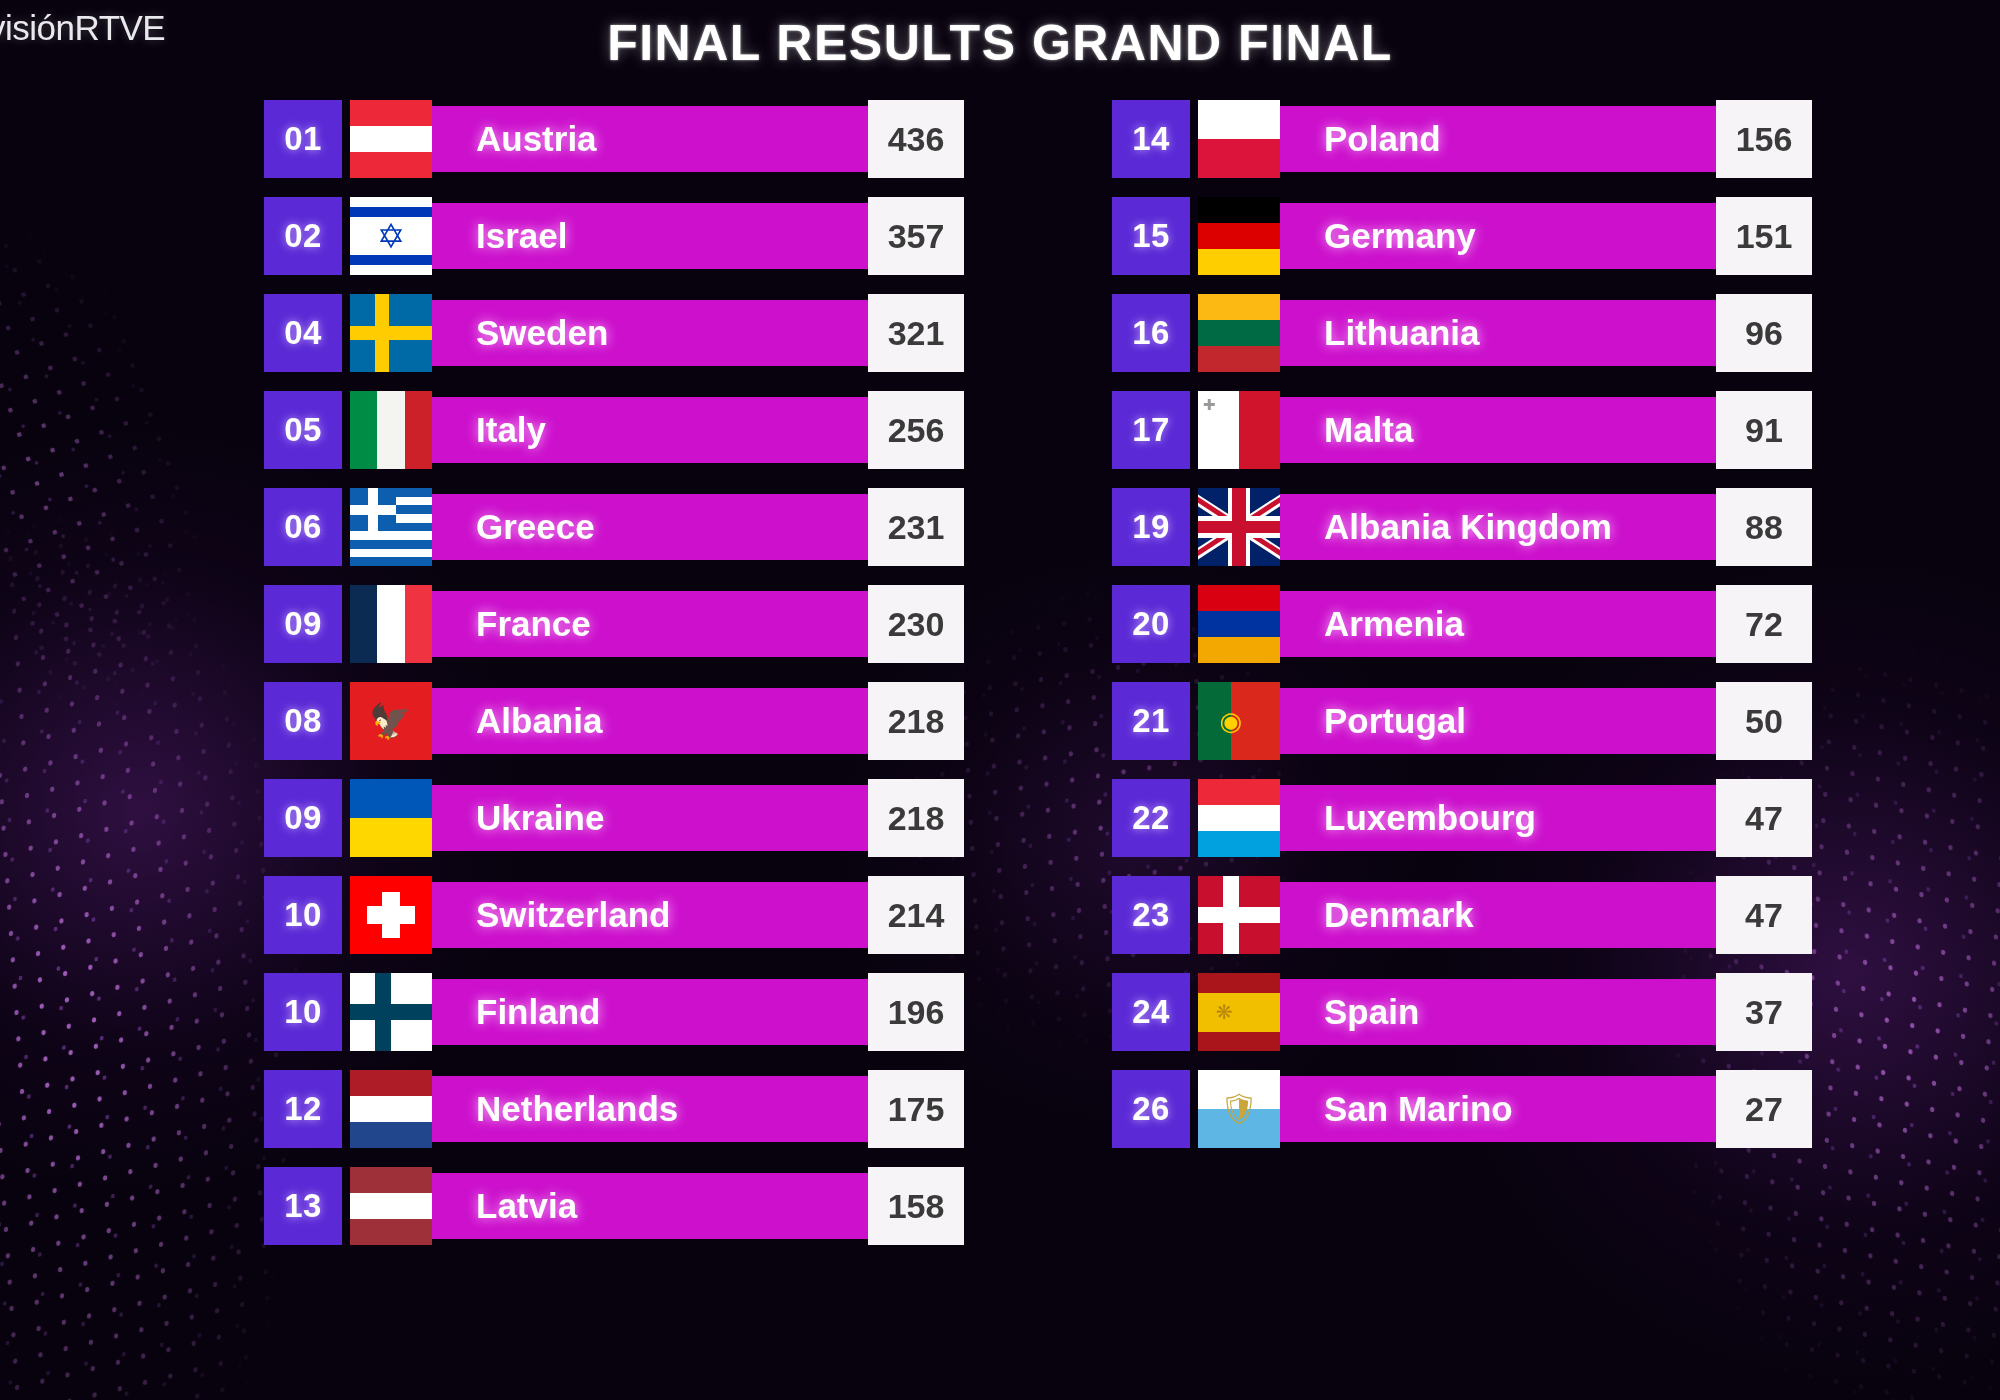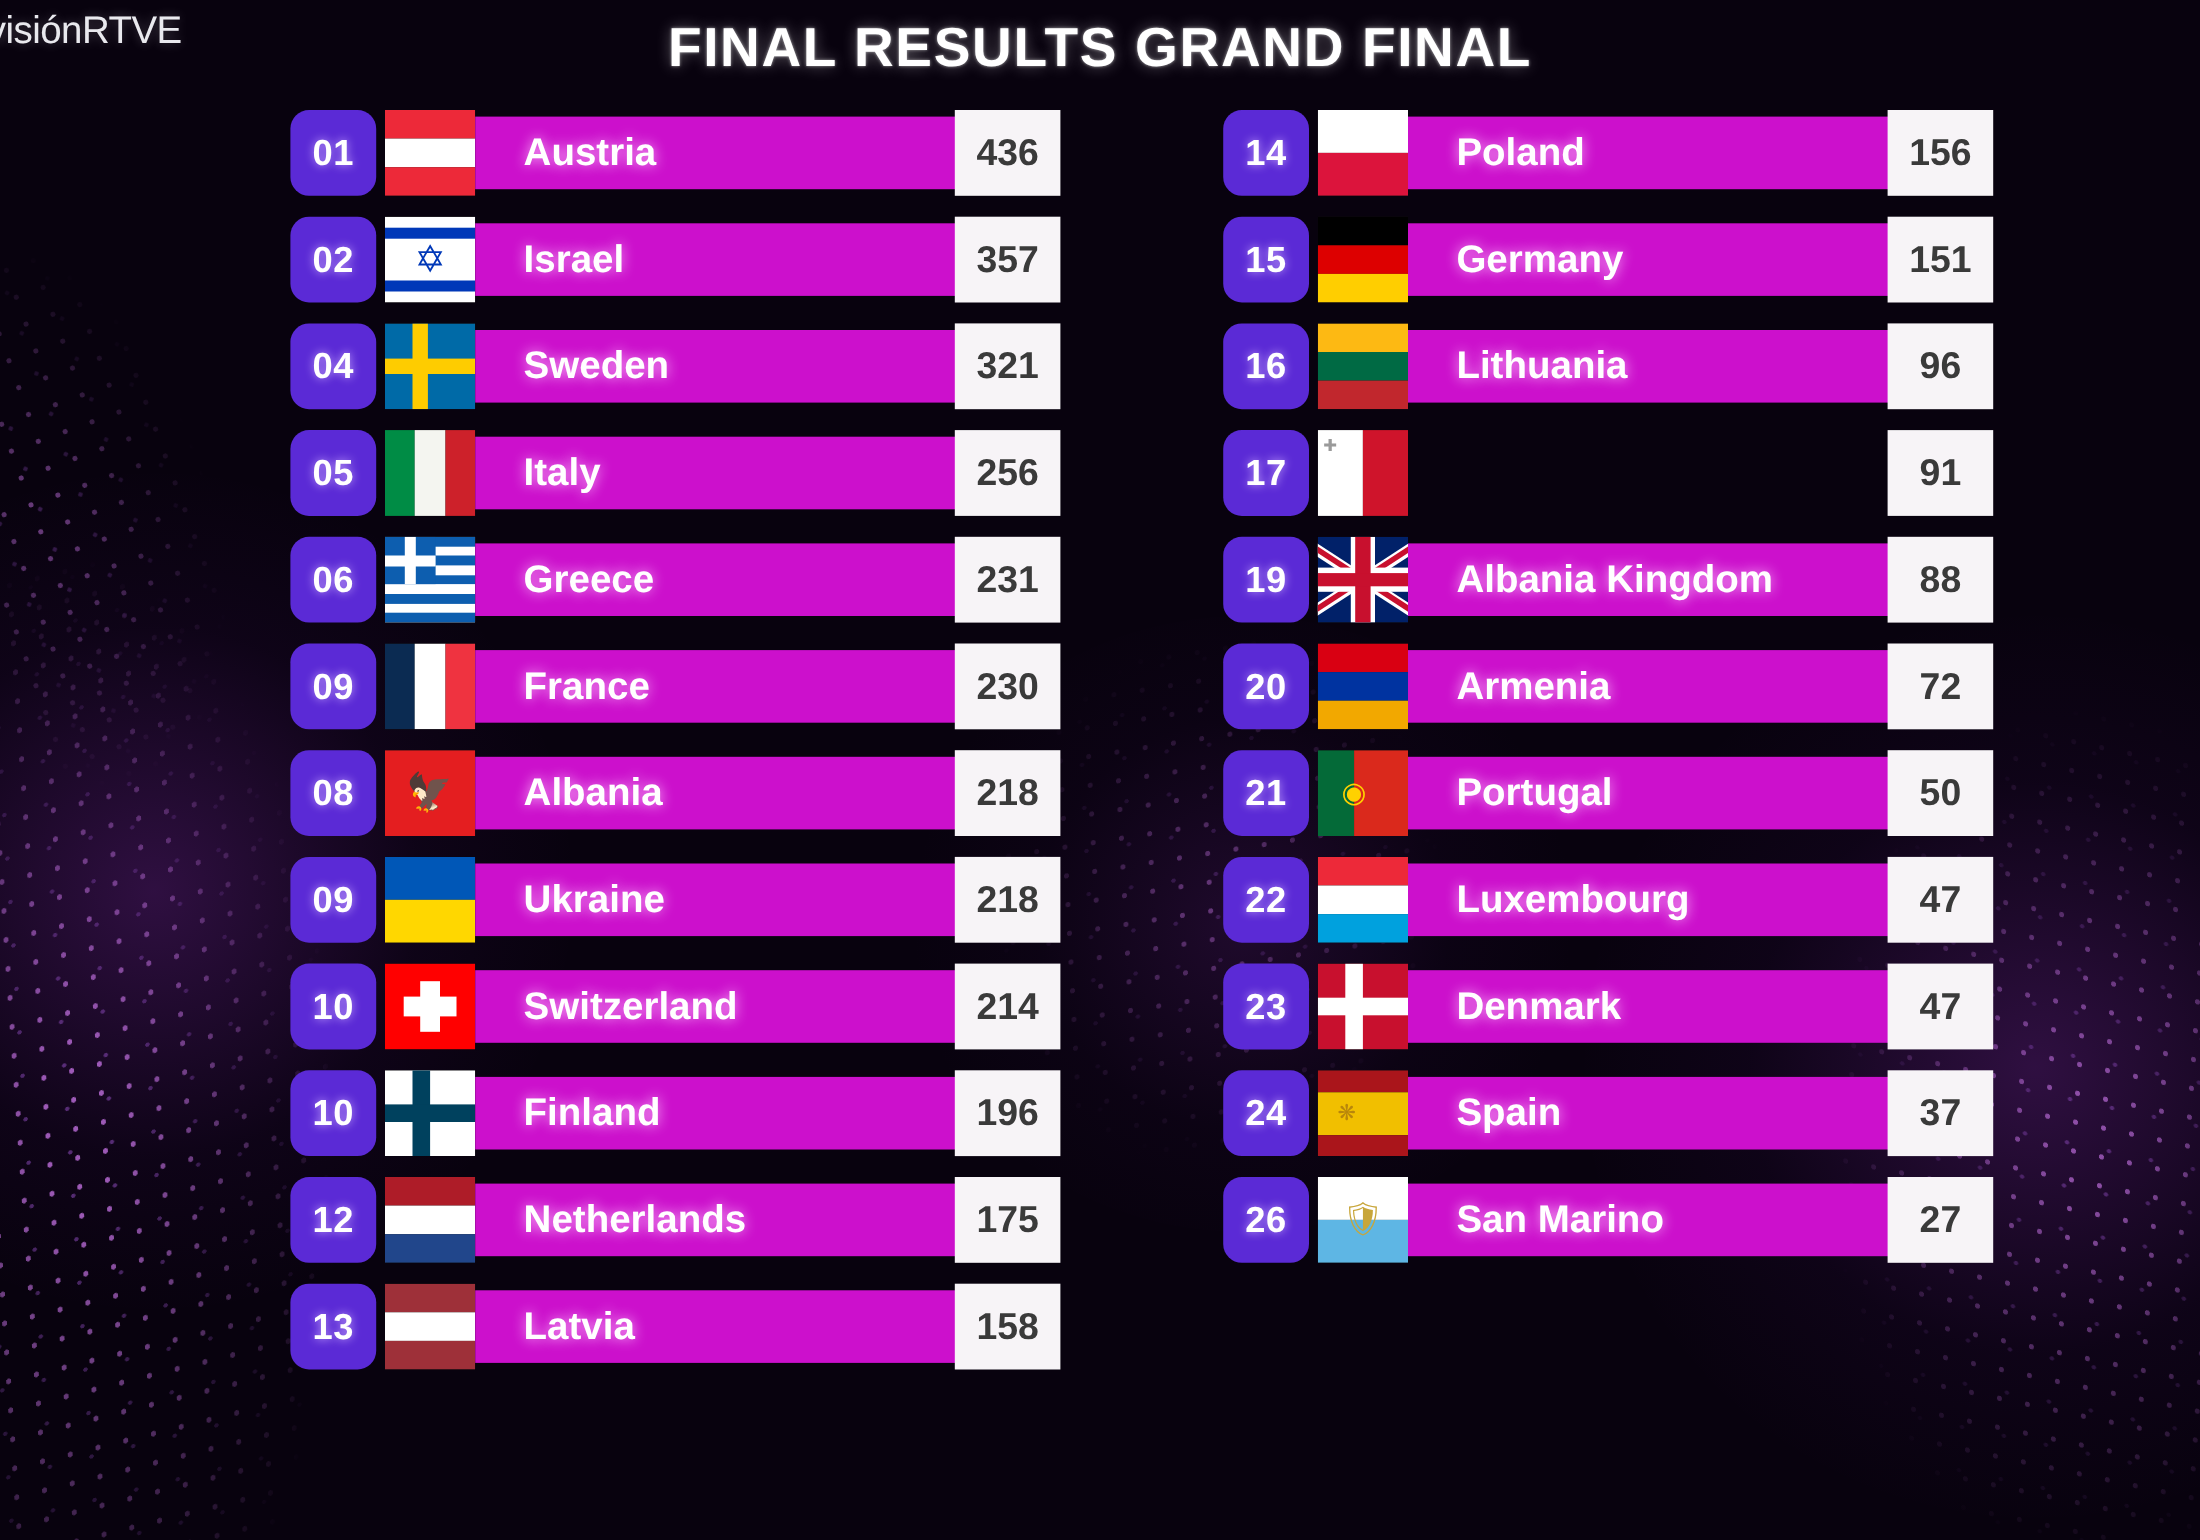--- a/index.html
+++ b/index.html
@@ -78,21 +78,20 @@
 
   .row { position:relative; height:78px; margin-bottom:19px; width:700px; }
 
   .rank {
     position:absolute; left:0; top:0; width:78px; height:78px;
     background:#5b2ad6;
     display:flex; align-items:center; justify-content:center;
     color:#ffffff; font-size:33px; font-weight:bold;
     text-shadow:0 0 9px rgba(210,180,255,.85);
     letter-spacing:.5px;
-    border-radius:17px;
   }
   .flag {
     position:absolute; left:86px; top:0; width:82px; height:78px;
     overflow:hidden; background:#111;
   }
   .bar {
     position:absolute; left:168px; top:6px; width:440px; height:66px;
     background:#cc10cc;
     display:flex; align-items:center;
   }
@@ -320,20 +319,23 @@
     </div>
     <div class="score">96</div>
   </div>
   <div class="row">
     <div class="rank">17</div>
     <div class="flag">
           <span class="vt" style="left:0;width:50%;background:#FFFFFF"></span>
           <span class="vt" style="left:50%;width:50%;background:#CF142B"></span>
           <span style="position:absolute;left:6%;top:6%;font-size:15px;color:#9a9a9a">✚</span>
         </div>
+    <div class="bar">
+      <span class="cname">Malta</span>
+    </div>
     <div class="score">91</div>
   </div>
   <div class="row">
     <div class="rank">19</div>
     <div class="flag">
           <span style="position:absolute;inset:0;background:#012169"></span>
           <span style="position:absolute;left:-22%;top:44%;width:144%;height:13%;background:#FFF;transform:rotate(33deg)"></span>
           <span style="position:absolute;left:-22%;top:44%;width:144%;height:13%;background:#FFF;transform:rotate(-33deg)"></span>
           <span style="position:absolute;left:-22%;top:46.5%;width:144%;height:7%;background:#C8102E;transform:rotate(33deg)"></span>
           <span style="position:absolute;left:-22%;top:46.5%;width:144%;height:7%;background:#C8102E;transform:rotate(-33deg)"></span>

